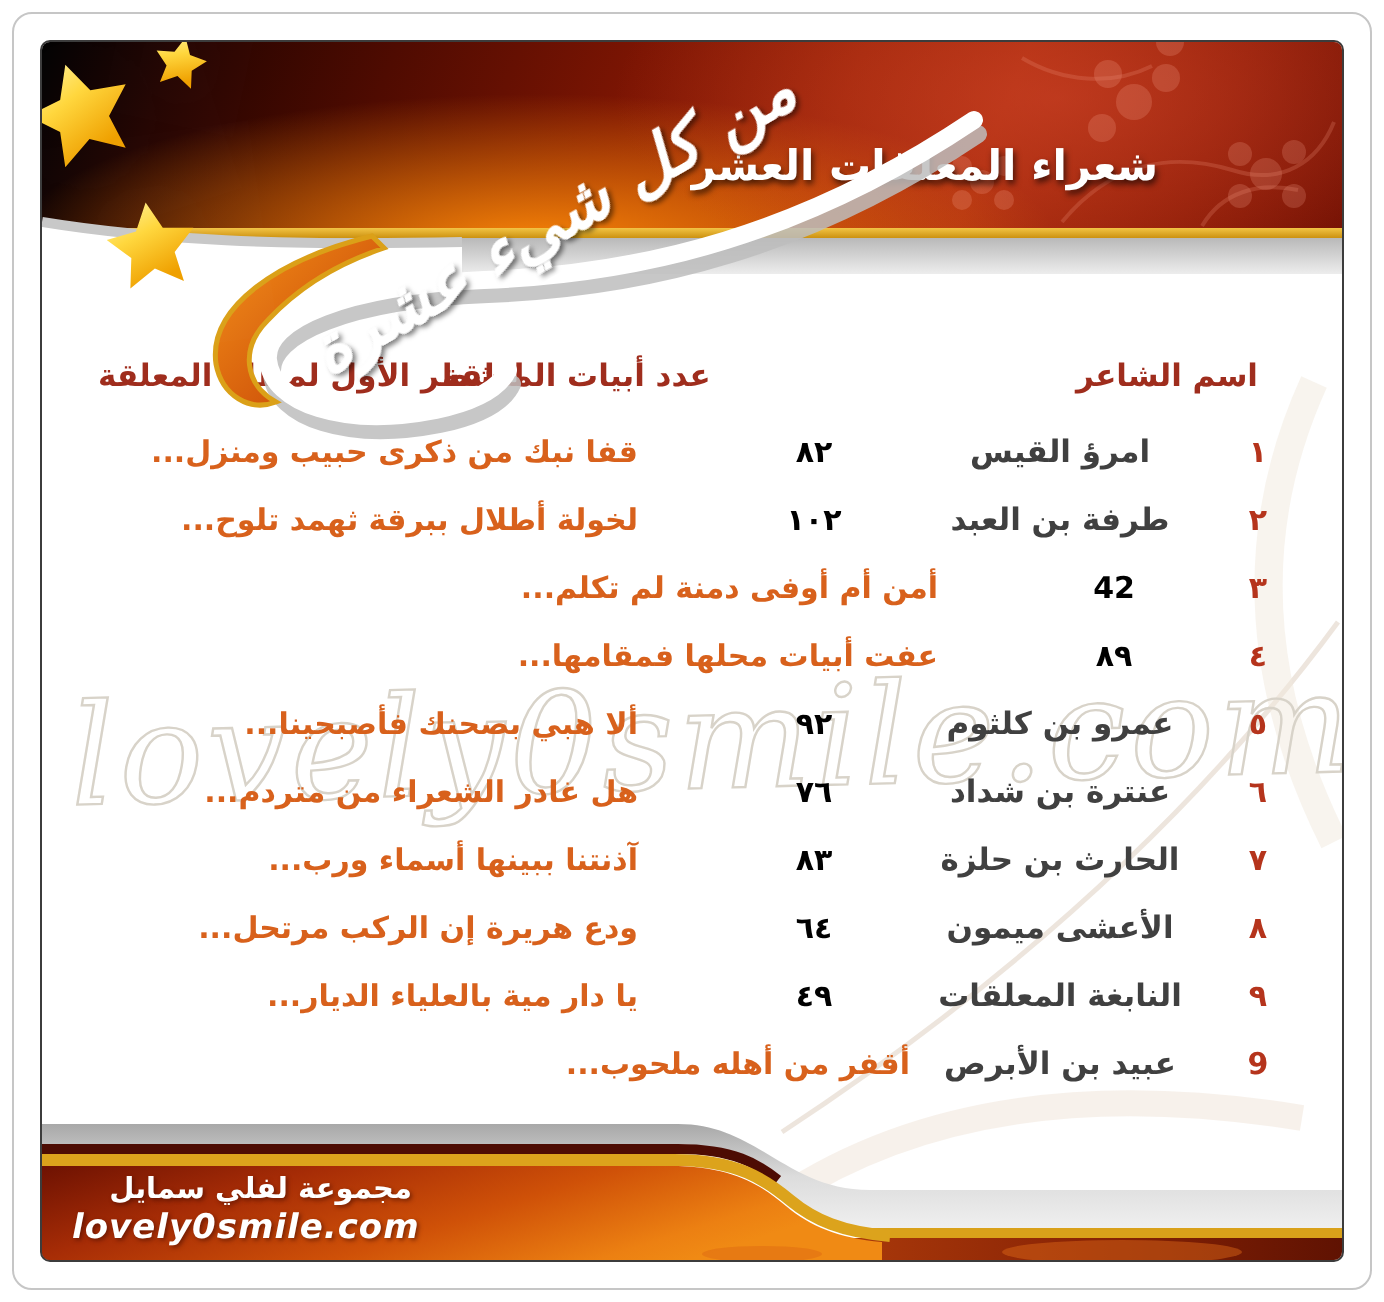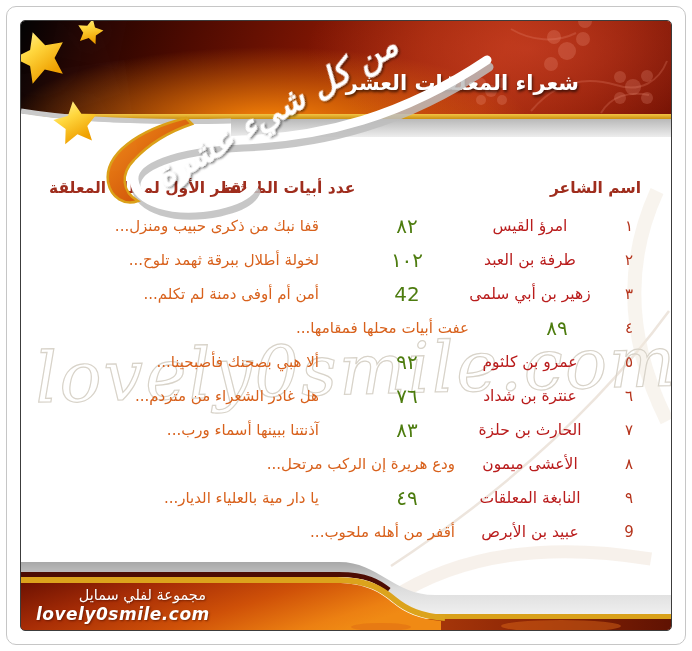--- a/index.html
+++ b/index.html
@@ -33,35 +33,35 @@
 
   
   .body-decor { position:absolute; inset:0; z-index:1; pointer-events:none; }
   .watermark { position:absolute; left:14px; top:308px; width:640px; z-index:1;
       font-family:"DejaVu Serif", serif; font-style:italic; font-size:70px; letter-spacing:2px;
       color:rgba(0,0,0,0); -webkit-text-stroke:1.2px #d8d3c9; transform:rotate(-1.5deg); white-space:nowrap; }
 
   .table { position:absolute; left:12px; right:18px; top:158px; z-index:2; direction:rtl; }
   .thead { position:relative; height:30px; }
   .th { position:absolute; top:0; font-weight:bold; color:#9f2d1d; font-size:15.5px; white-space:nowrap; }
-  .th-poet   { right:12px; }
+  .th-poet   { right:24px; }
   .th-verses { left:188px; }
   .th-opening{ left:16px; }
   .trow { display:flex; align-items:center; height:34px; }
-  .td { font-weight:normal; white-space:nowrap; }
+  .td { font-weight:bold; white-space:nowrap; }
   .rank   { width:48px;  text-align:center; color:#b5341c; font-size:15px; }
-  .poet   { width:150px; text-align:center; color:#b91c1c; font-size:15.5px; }
-  .verses { width:136px; padding-left:40px; text-align:center; color:#4d7c0f; font-size:20px; }
+  .poet   { width:150px; text-align:center; color:#404040; font-size:15.5px; }
+  .verses { width:136px; padding-left:40px; text-align:center; color:#000000; font-size:15px; }
   .opening{ flex:1; text-align:right; color:#d8611c; font-size:15px; }
 
   
   .footer-svg { position:absolute; left:0; bottom:0; z-index:3; }
   .footer-text { position:absolute; left:15px; bottom:5px; width:170px; text-align:right; z-index:4;
                  color:#fff; text-shadow:1px 1px 2px rgba(60,10,0,.55); }
-  .footer-group { direction:rtl; font-size:14.5px; font-weight:normal; line-height:18px; }
+  .footer-group { direction:rtl; font-size:14.5px; font-weight:bold; line-height:18px; }
   .footer-site  { font-size:17px; font-weight:bold; font-style:italic; line-height:21px; letter-spacing:.5px; }
 </style>
 </head>
 <body>
 
 <div class="page">
   <div class="outer-frame"></div>
 
   <div class="content">
 
@@ -165,21 +165,20 @@
         <span class="td opening">قفا نبك من ذكرى حبيب ومنزل...</span>
       </div>
       <div class="trow">
         <span class="td rank">٢</span>
         <span class="td poet">طرفة بن العبد</span>
         <span class="td verses">١٠٢</span>
         <span class="td opening">لخولة أطلال ببرقة ثهمد تلوح...</span>
       </div>
       <div class="trow">
         <span class="td rank">٣</span>
-        <span class="td poet">زهير بن أبي سلمى</span>
         <span class="td verses">42</span>
         <span class="td opening">أمن أم أوفى دمنة لم تكلم...</span>
       </div>
       <div class="trow">
         <span class="td rank">٤</span>
         <span class="td verses">٨٩</span>
         <span class="td opening">عفت أبيات محلها فمقامها...</span>
       </div>
       <div class="trow">
         <span class="td rank">٥</span>
@@ -195,20 +194,21 @@
       </div>
       <div class="trow">
         <span class="td rank">٧</span>
         <span class="td poet">الحارث بن حلزة</span>
         <span class="td verses">٨٣</span>
         <span class="td opening">آذنتنا ببينها أسماء ورب...</span>
       </div>
       <div class="trow">
         <span class="td rank">٨</span>
         <span class="td poet">الأعشى ميمون</span>
+        <span class="td verses">٦٤</span>
         <span class="td opening">ودع هريرة إن الركب مرتحل...</span>
       </div>
       <div class="trow">
         <span class="td rank">٩</span>
         <span class="td poet">النابغة المعلقات</span>
         <span class="td verses">٤٩</span>
         <span class="td opening">يا دار مية بالعلياء الديار...</span>
       </div>
       <div class="trow">
         <span class="td rank">9</span>

